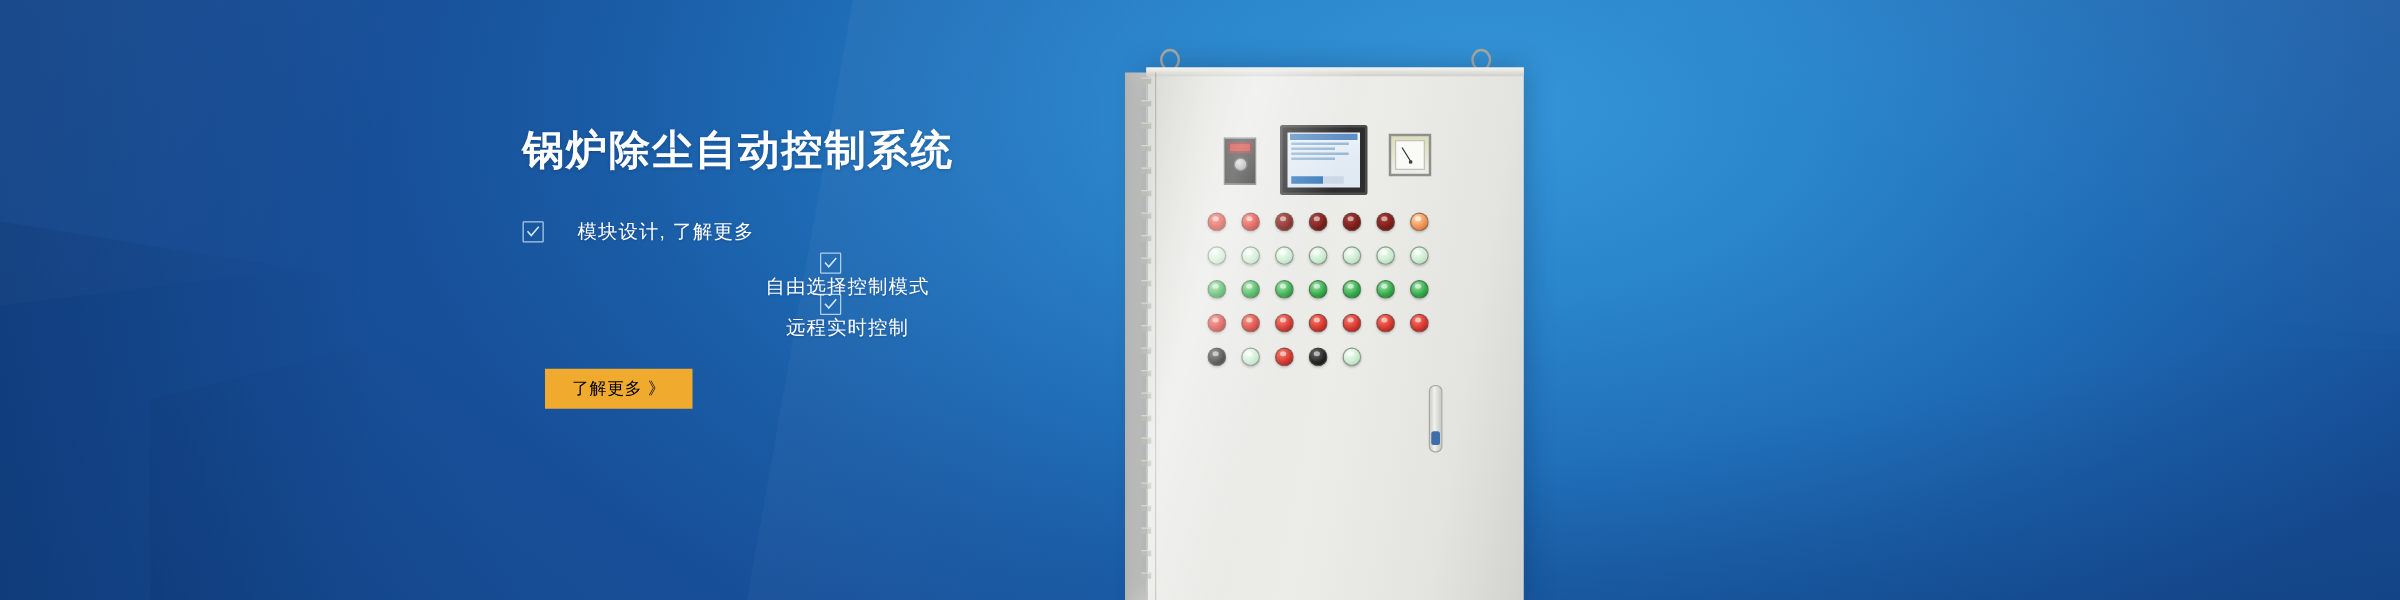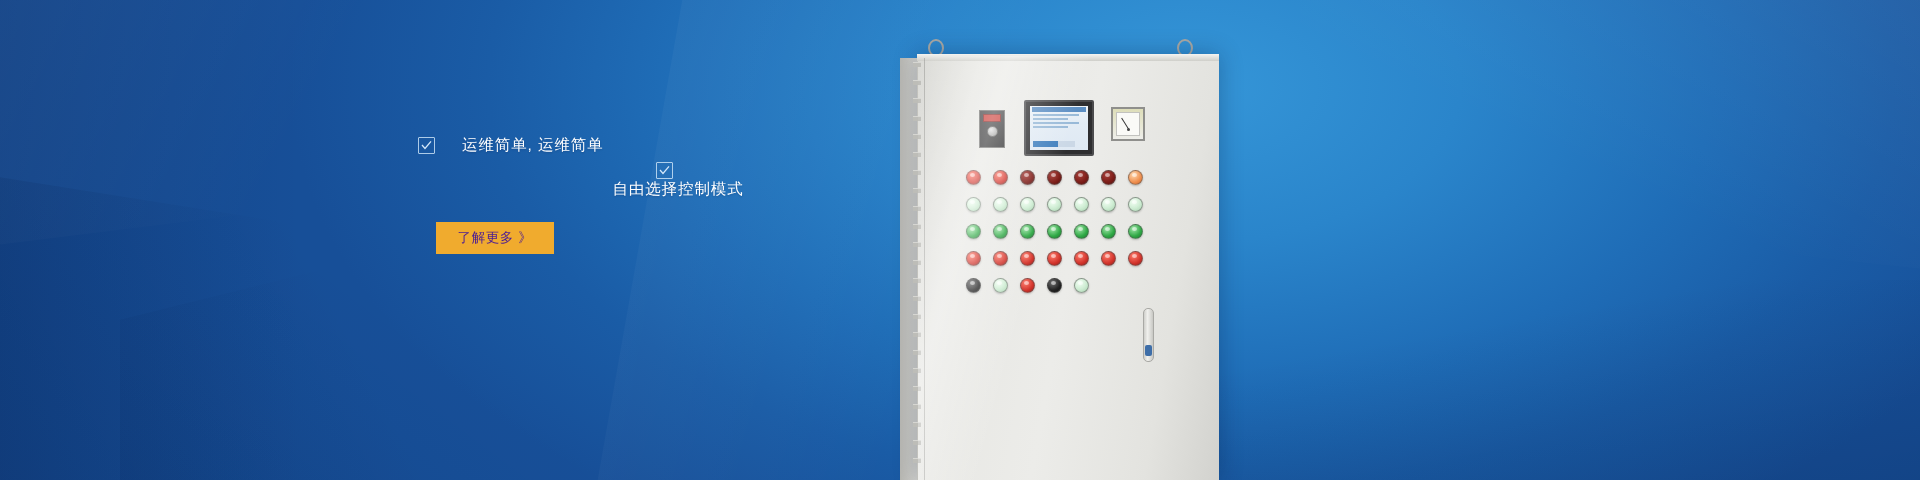--- a/index.html
+++ b/index.html
@@ -73,21 +73,21 @@
 
   #cta-button {
     margin-top:27px;
     margin-left:18px;
     width:118px; height:32px;
     background:#f0ab2e;
     display:flex; align-items:center; justify-content:center;
     cursor:pointer;
   }
   #cta-label {
-    color:#4c1d95; font-size:13.5px; letter-spacing:.6px; white-space:nowrap;
+    color:#000000; font-size:13.5px; letter-spacing:.6px; white-space:nowrap;
   }
 
   
   #cabinet-scene { position:absolute; left:900px; top:0; width:420px; height:480px; z-index:5; }
 
   .lift-eye { position:absolute; width:16px; height:18px;
     border:2px solid #a9a9a4; border-radius:50%; background:transparent; top:39px; }
   .lift-eye.left { left:28px; }
   .lift-eye.right { left:277px; }
 
@@ -210,41 +210,50 @@
   <div class="facet f1"></div>
   <div class="facet f4"></div>
   <div class="facet f5"></div>
   <div class="facet f7"></div>
   <div class="facet f2"></div>
   <div class="facet f3"></div>
   <div class="facet f6"></div>
 
   <div id="text-block">
 
+    <div id="page-title">锅炉除尘自动控制系统</div>
 
     <div id="feature-list">
 
       <div class="feature-row">
         <span class="check-box">
           <svg width="11" height="11" viewBox="0 0 11 11">
             <polyline points="1,5 4,8.4 10,1.4" fill="none" stroke="#d4e8fa" stroke-width="1.3"></polyline>
           </svg>
         </span>
-        <span class="feature-label">运维简单, 运维简单</span>
+        <span class="feature-label">模块设计, 了解更多</span>
       </div>
 
       <div class="feature-row">
         <span class="check-box">
           <svg width="11" height="11" viewBox="0 0 11 11">
             <polyline points="1,5 4,8.4 10,1.4" fill="none" stroke="#d4e8fa" stroke-width="1.3"></polyline>
           </svg>
         </span>
         <span class="feature-label">自由选择控制模式</span>
       </div>
 
+      <div class="feature-row">
+        <span class="check-box">
+          <svg width="11" height="11" viewBox="0 0 11 11">
+            <polyline points="1,5 4,8.4 10,1.4" fill="none" stroke="#d4e8fa" stroke-width="1.3"></polyline>
+          </svg>
+        </span>
+        <span class="feature-label">远程实时控制</span>
+      </div>
 
     </div>
 
     <div id="cta-button">
       <span id="cta-label">了解更多 》</span>
     </div>
 
   </div>
 
   <div id="cabinet-scene">

